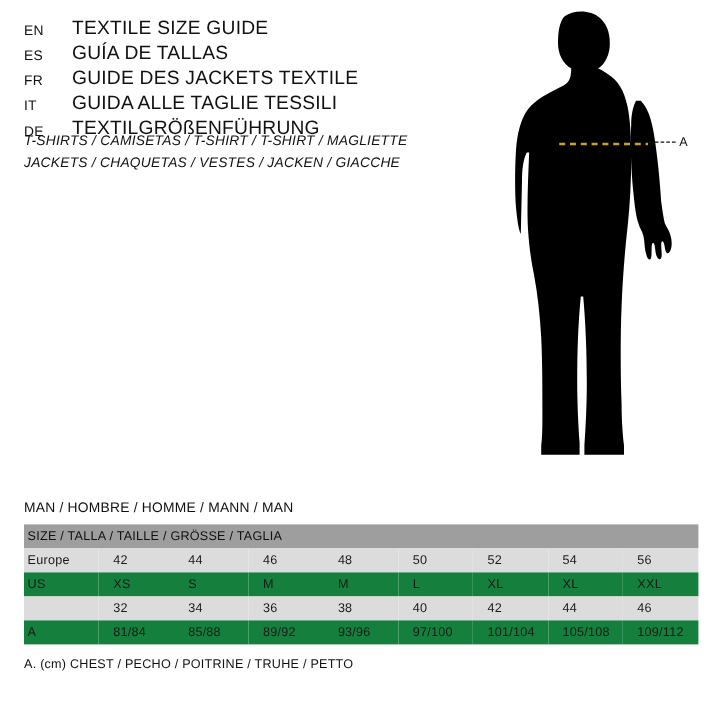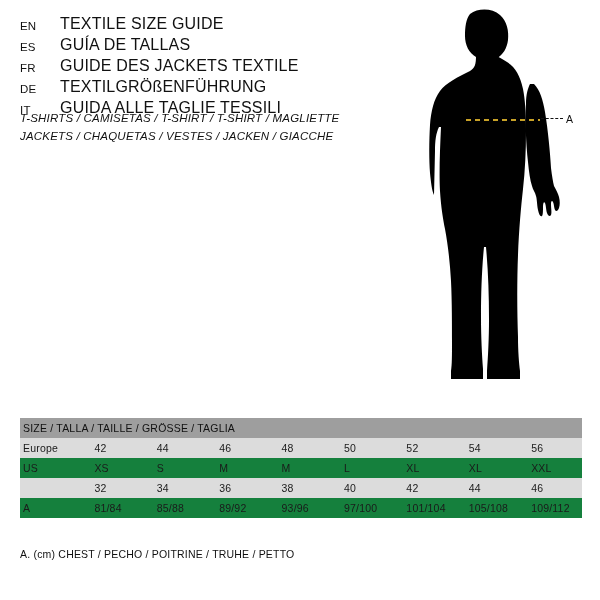--- a/index.html
+++ b/index.html
@@ -160,26 +160,26 @@
     </div>
     <div class="lang-row">
       <div class="lang-code">ES</div>
       <div class="lang-text">GUÍA DE TALLAS</div>
     </div>
     <div class="lang-row">
       <div class="lang-code">FR</div>
       <div class="lang-text">GUIDE DES JACKETS TEXTILE</div>
     </div>
     <div class="lang-row">
+      <div class="lang-code">IT</div>
+      <div class="lang-text">GUIDA ALLE TAGLIE TESSILI</div>
+    </div>
+    <div class="lang-row">
       <div class="lang-code">DE</div>
       <div class="lang-text">TEXTILGRÖßENFÜHRUNG</div>
-    </div>
-    <div class="lang-row">
-      <div class="lang-code">IT</div>
-      <div class="lang-text">GUIDA ALLE TAGLIE TESSILI</div>
     </div>
   </div>
 
   <div class="garment-block">
     <div class="garment-line">T-SHIRTS / CAMISETAS / T-SHIRT / T-SHIRT / MAGLIETTE</div>
     <div class="garment-line">JACKETS / CHAQUETAS / VESTES / JACKEN / GIACCHE</div>
   </div>
 
   <div class="figure-wrap">
     <svg width="200" height="400" viewBox="0 0 200 400" xmlns="http://www.w3.org/2000/svg">
@@ -250,20 +250,21 @@
                  c0 -4 0 -6 0 -7 z"></path>
       </g>
 
       <line x1="68" y1="112" x2="142" y2="112" stroke="#c9a227" stroke-width="2" stroke-dasharray="5 4"></line>
     </svg>
     <div class="measure-dashes"></div>
     <div class="measure-label">A</div>
   </div>
 
   <div class="table-section">
+    <div class="table-title">MAN / HOMBRE / HOMME / MANN / MAN</div>
     <table class="size-table">
       <tbody>
         <tr class="row-head">
           <td class="col-label head-label" colspan="9">SIZE / TALLA / TAILLE / GRÖSSE / TAGLIA</td>
         </tr>
 
         <tr class="row-shade">
           <td class="col-label">Europe</td>
           <td class="cell">42</td>
           <td class="cell">44</td>

